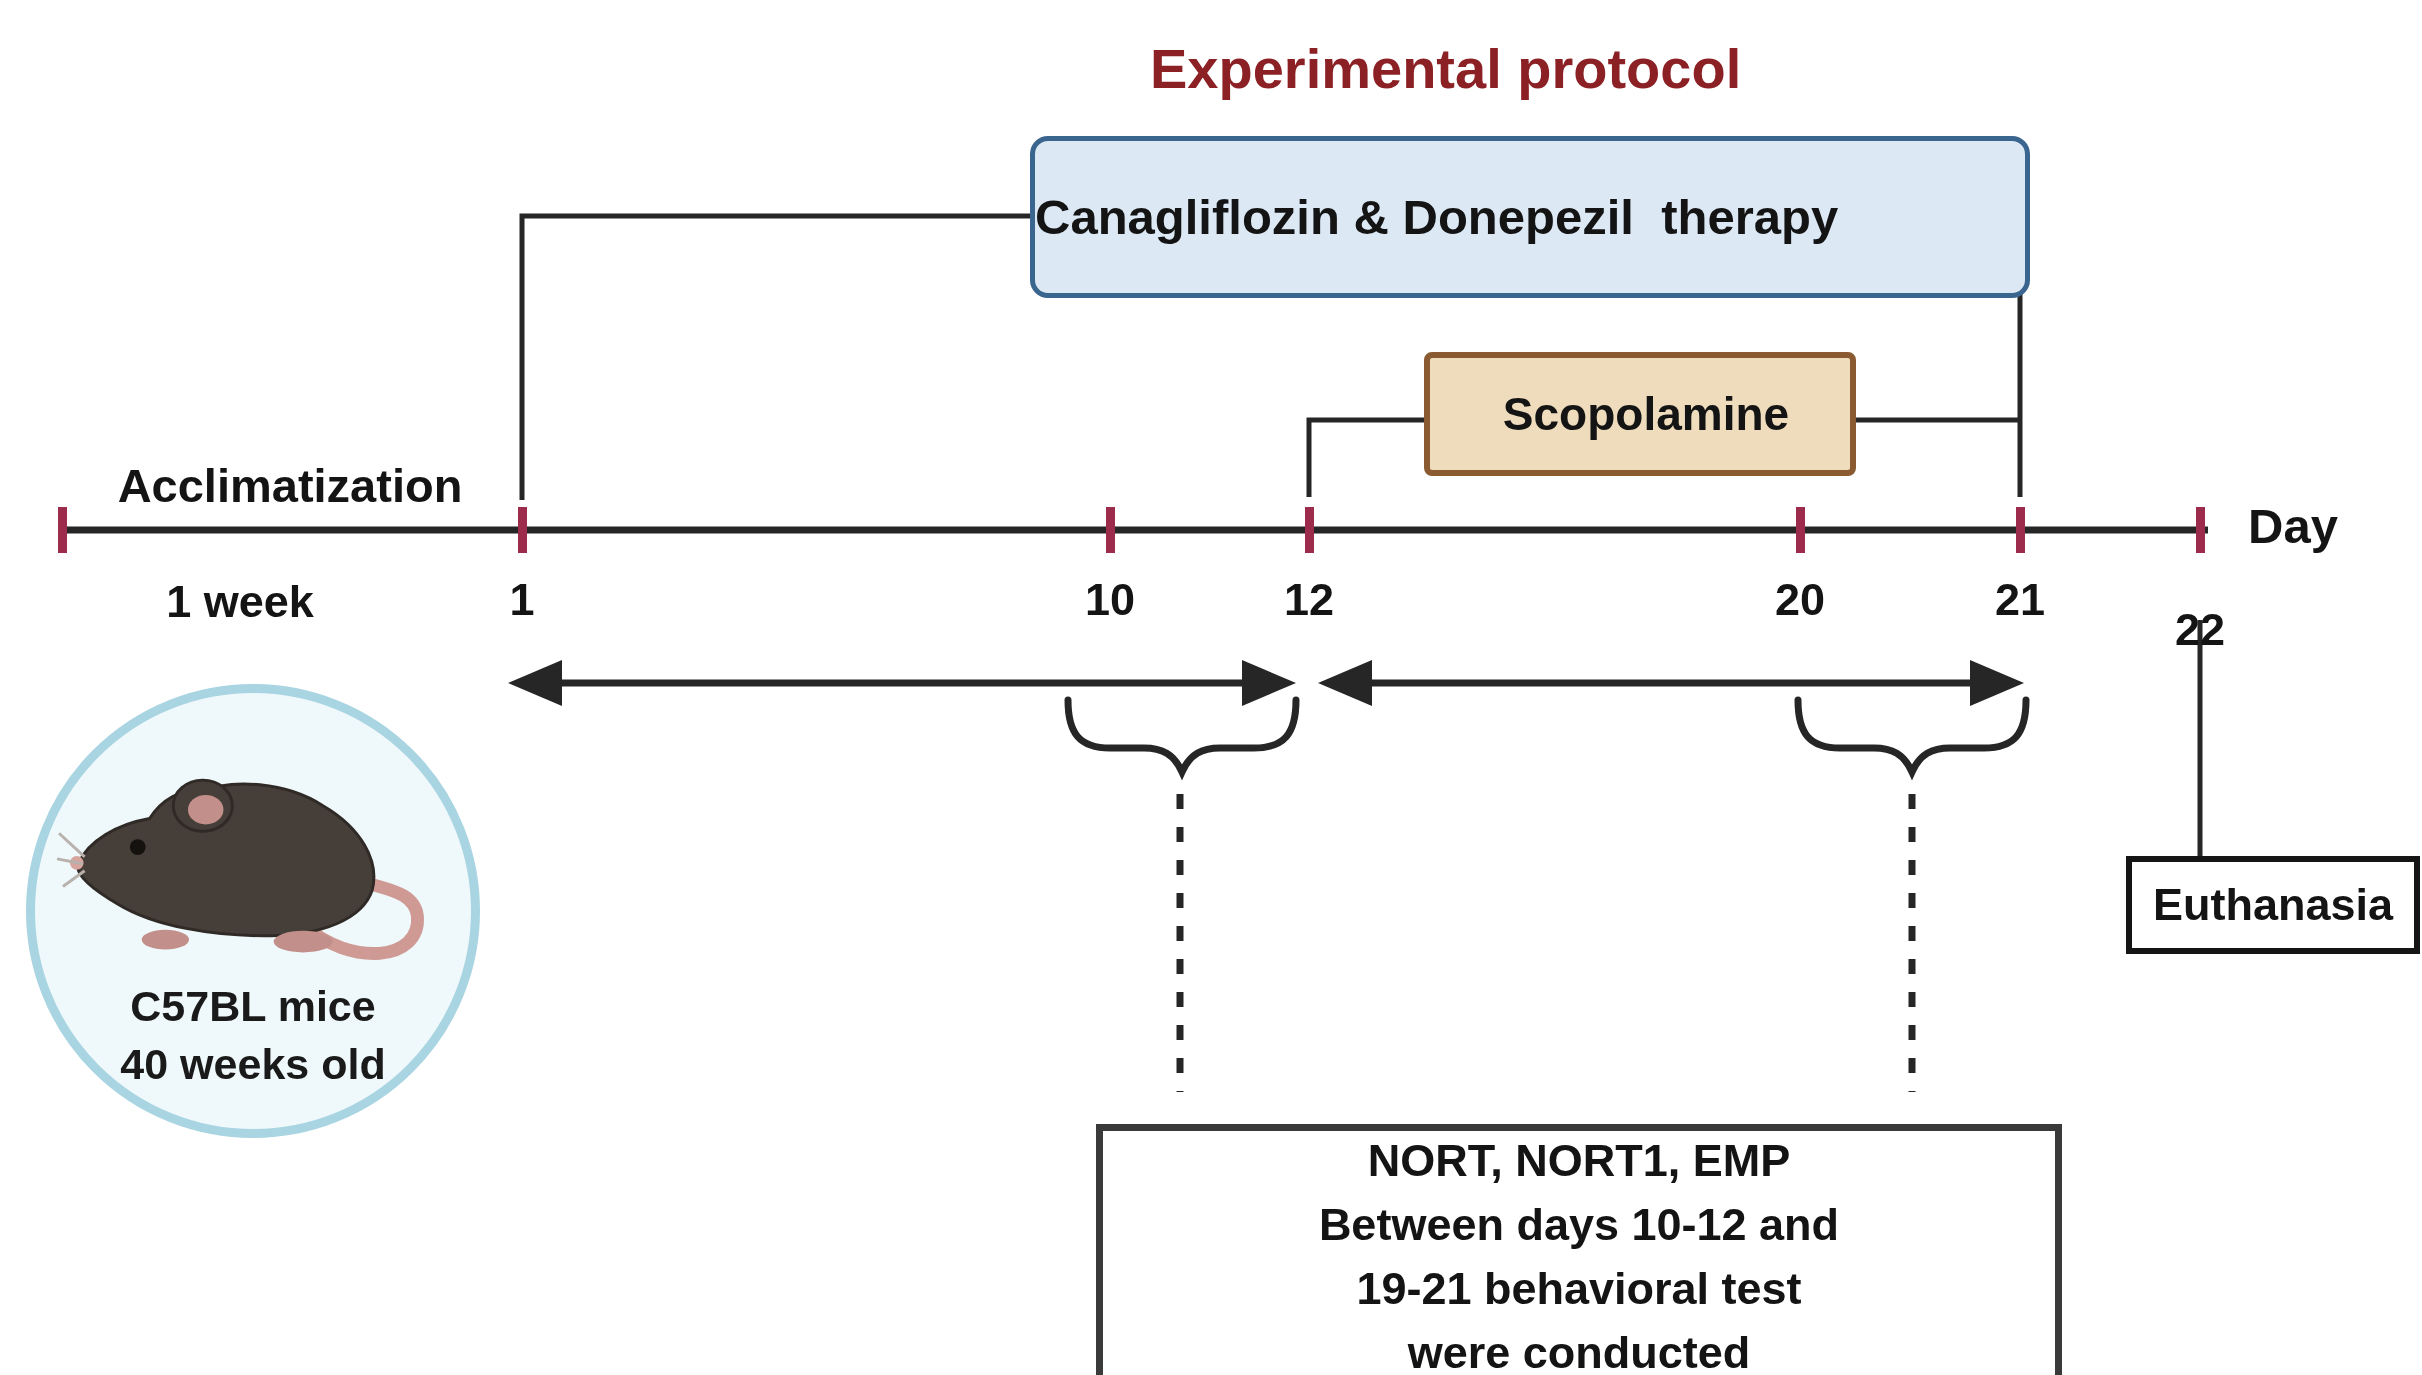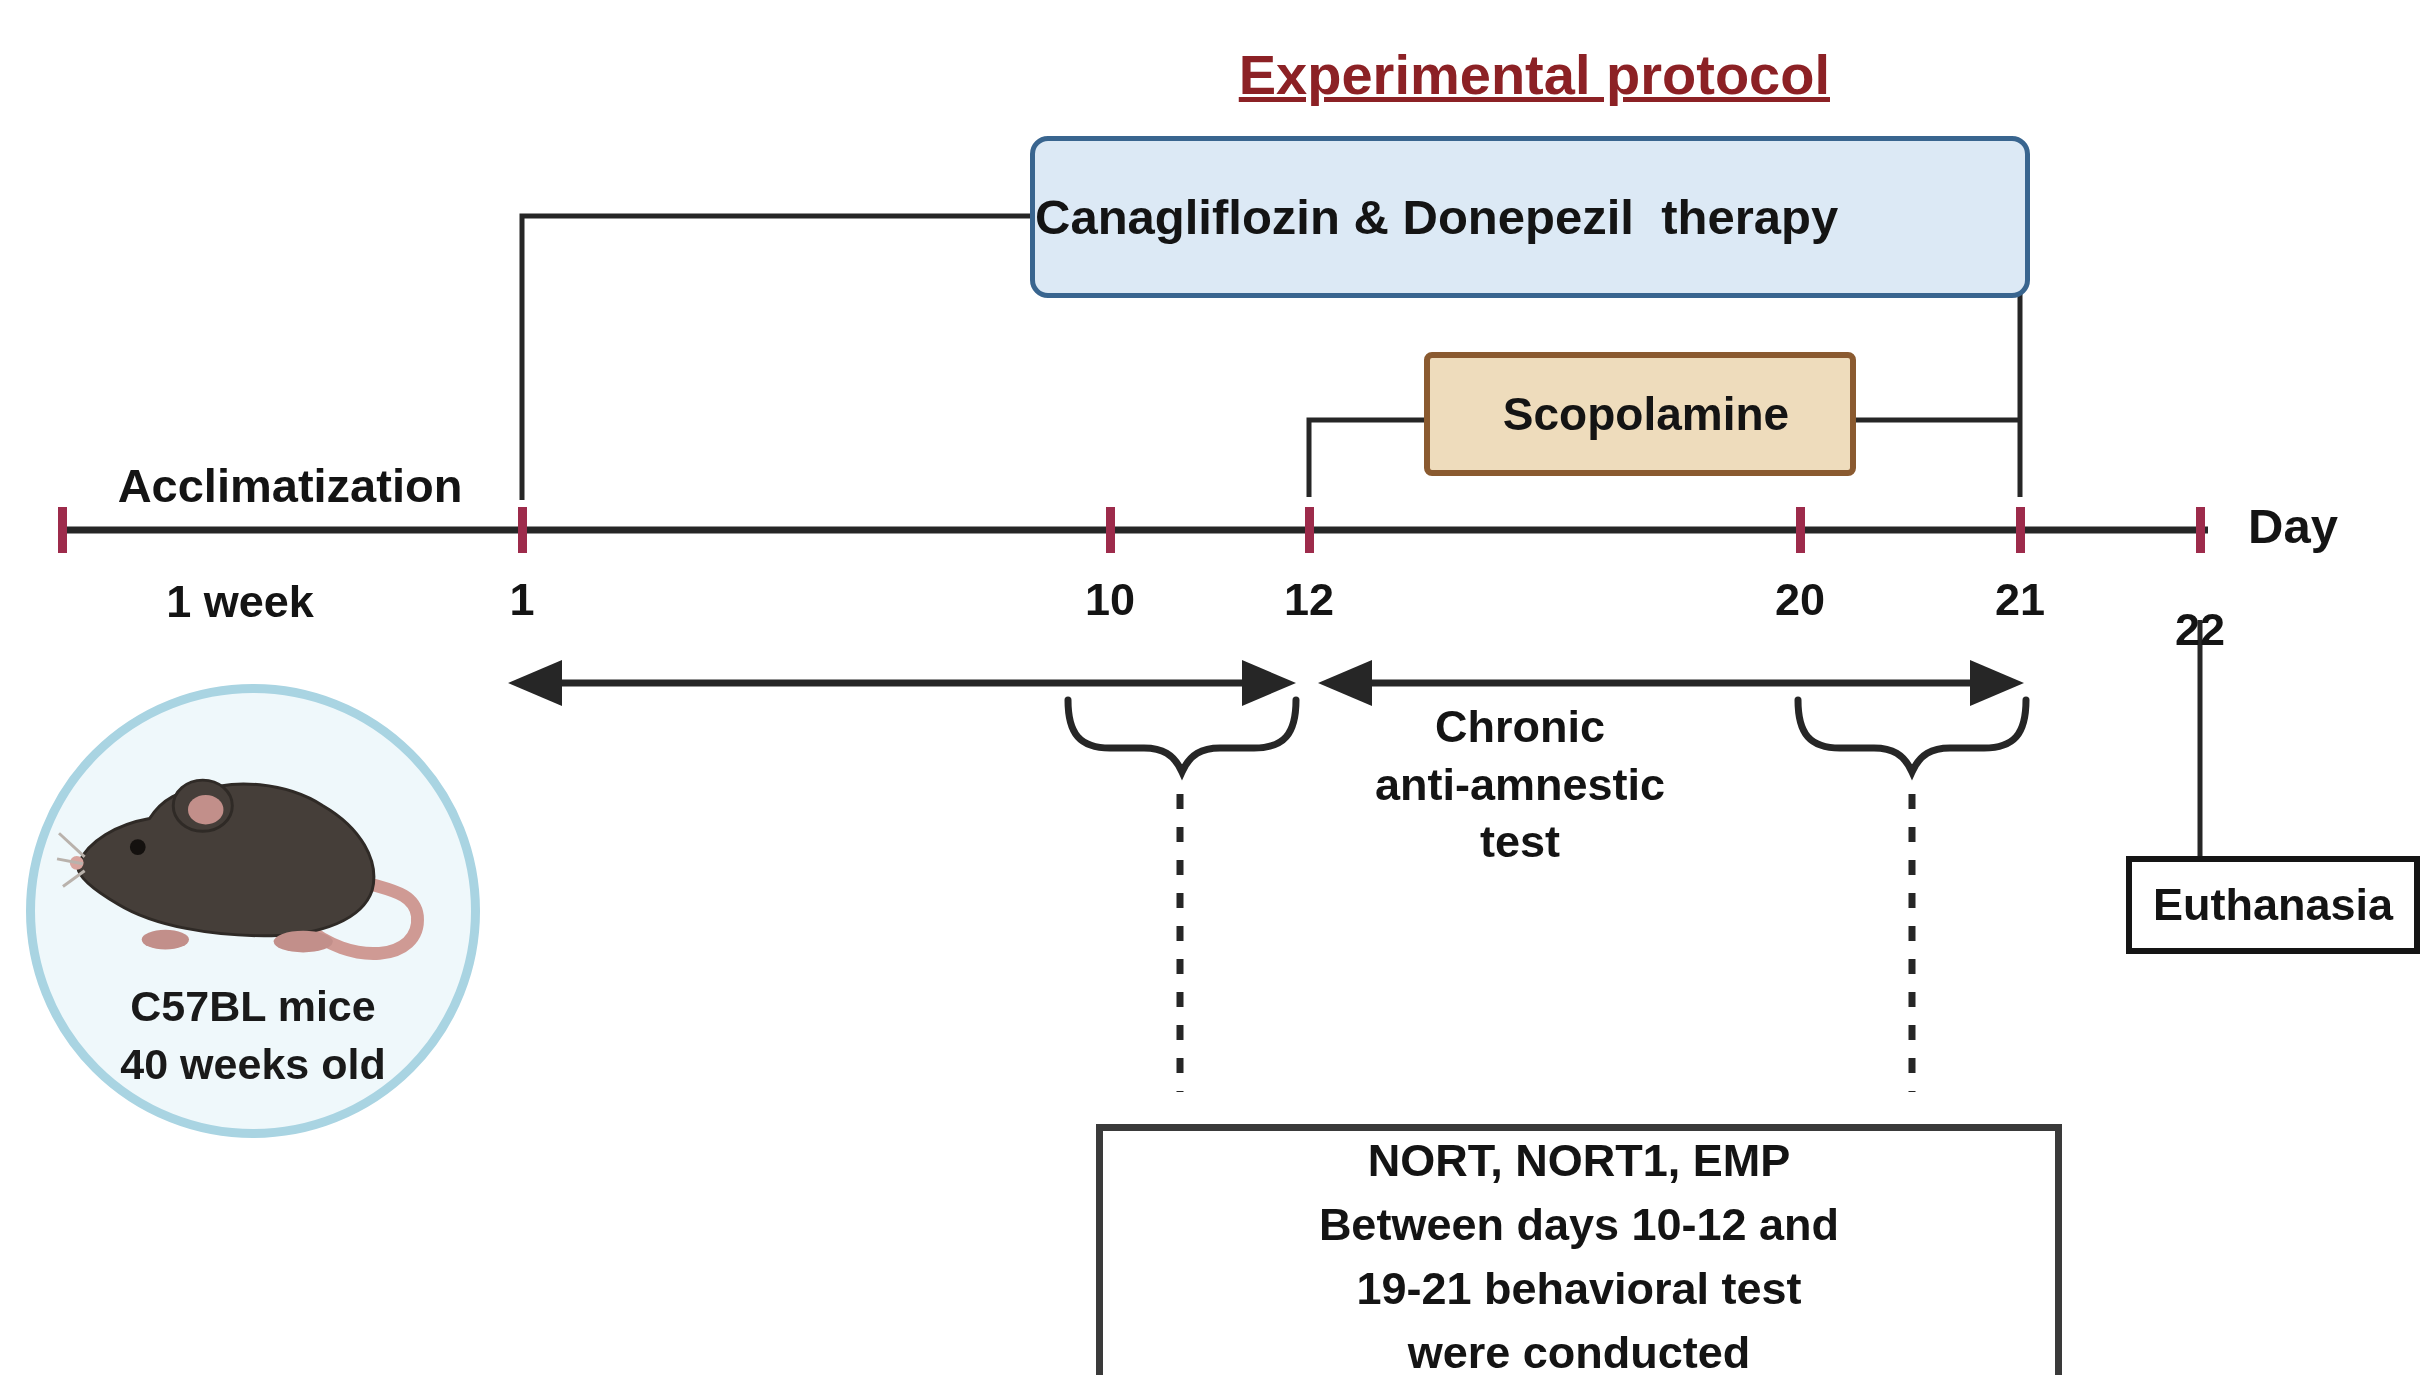--- a/index.html
+++ b/index.html
@@ -3,22 +3,22 @@
 <meta charset="utf-8">
 <style>
   html,body { margin:0; padding:0; background:#ffffff; }
   .canvas {
     position:relative; width:2422px; height:1375px; background:#ffffff;
     font-family:"Liberation Sans", sans-serif; font-weight:bold; color:#141414;
     overflow:hidden;
   }
   svg.overlay { position:absolute; left:0; top:0; width:2422px; height:1375px; }
 
-  .title { position:absolute; left:1150px; top:42px; width:680px; text-align:right;
-           font-size:56px; color:#8c2125; letter-spacing:0;text-decoration:underline; }
+  .title { position:absolute; left:1150px; top:36px; width:680px; text-align:left;
+           font-size:56px; color:#8c2125; letter-spacing:0; }
 
   .therapy-box { position:absolute; left:1030px; top:136px; width:990px; height:152px;
 romanza    background:#dce9f5; }
   .therapy-box { background:#dce9f5; border:5px solid #39658f; border-radius:18px;
     display:flex; align-items:center; justify-content:flex-start; font-size:49px; white-space:pre; }
 
   .scop-box { position:absolute; left:1424px; top:352px; width:408px; height:112px;
     background:#eedcbc; border:6px solid #8a5a30; border-radius:8px;
     display:flex; align-items:center; justify-content:center; font-size:46px;padding-left:12px; }
 
@@ -112,23 +112,20 @@
   <div class="week1">1 week</div>
 
   <div class="day-label d1">1</div>
   <div class="day-label d10">10</div>
   <div class="day-label d12">12</div>
   <div class="day-label d19">20</div>
   <div class="day-label d21">21</div>
   <div class="day-label d22">22</div>
   <div class="day-axis">Day</div>
 
-  <div class="chronic">Chronic
-anti-amnestic
-test</div>
 
   <div class="mouse-circle">
     <svg class="mouse-svg" viewBox="0 0 400 260" aria-hidden="true">
 
       <path d="M 252 205 C 300 248 372 242 368 196 C 364 164 316 170 296 152" fill="none" stroke="#cf9a94" stroke-width="13" stroke-linecap="round"></path>
 
       <path d="M 24 142 C 34 120 62 103 96 97 C 108 78 128 66 148 70 C 180 56 235 60 272 84
                C 310 106 330 140 322 170 C 312 200 270 215 220 216 C 160 217 100 206 64 184
                C 40 170 18 154 24 142 Z" fill="#453e39" stroke="#2f2a26" stroke-width="3"></path>
 

